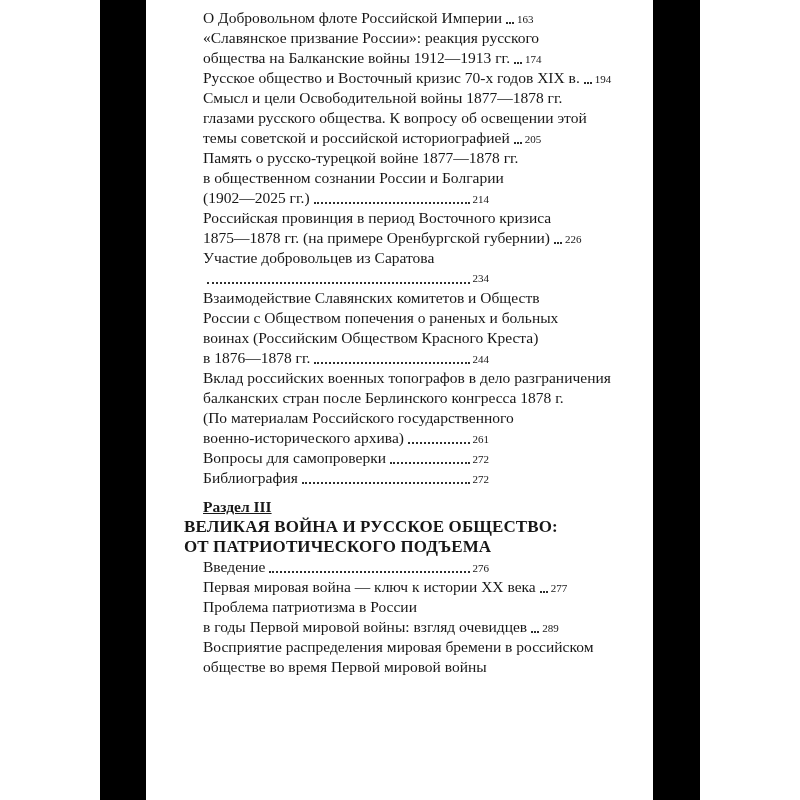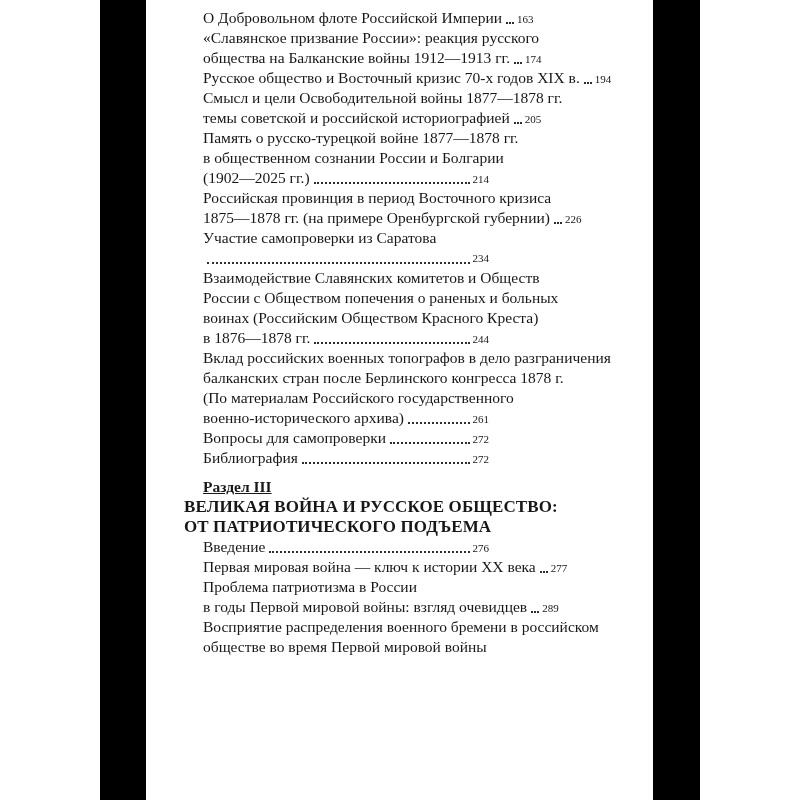--- a/index.html
+++ b/index.html
@@ -62,20 +62,24 @@
       <div class="toc-line entry">
     <span class="t">Русское общество и Восточный кризис 70-х годов XIX в.</span>
     <span class="dots"></span>
     <span class="pg">194</span>
   </div>
       <div class="toc-line entry">
     <span class="t">Смысл и цели Освободительной войны 1877—1878 гг.</span>
 
   </div>
       <div class="toc-line entry">
+    <span class="t">глазами русского общества. К вопросу об освещении этой</span>
+
+  </div>
+      <div class="toc-line entry">
     <span class="t">темы советской и российской историографией</span>
     <span class="dots"></span>
     <span class="pg">205</span>
   </div>
       <div class="toc-line entry">
     <span class="t">Память о русско-турецкой войне 1877—1878 гг.</span>
 
   </div>
       <div class="toc-line entry">
     <span class="t">в общественном сознании России и Болгарии</span>
@@ -89,21 +93,21 @@
       <div class="toc-line entry">
     <span class="t">Российская провинция в период Восточного кризиса</span>
 
   </div>
       <div class="toc-line entry">
     <span class="t">1875—1878 гг. (на примере Оренбургской губернии)</span>
     <span class="dots"></span>
     <span class="pg">226</span>
   </div>
       <div class="toc-line entry">
-    <span class="t">Участие самопроверки из Саратова</span>
+    <span class="t">Участие добровольцев из Саратова</span>
 
   </div>
       <div class="toc-line entry">
     <span class="dots"></span>
     <span class="pg">234</span>
   </div>
       <div class="toc-line entry">
     <span class="t">Взаимодействие Славянских комитетов и Обществ</span>
 
   </div>
@@ -172,21 +176,21 @@
       <div class="toc-line entry">
     <span class="t">Проблема патриотизма в России</span>
 
   </div>
       <div class="toc-line entry">
     <span class="t">в годы Первой мировой войны: взгляд очевидцев</span>
     <span class="dots"></span>
     <span class="pg">289</span>
   </div>
       <div class="toc-line entry">
-    <span class="t">Восприятие распределения военного бремени в российском</span>
+    <span class="t">Восприятие распределения мировая бремени в российском</span>
 
   </div>
       <div class="toc-line entry">
     <span class="t">обществе во время Первой мировой войны</span>
 
   </div>
     </div>
 </div>
 
 </body></html>

